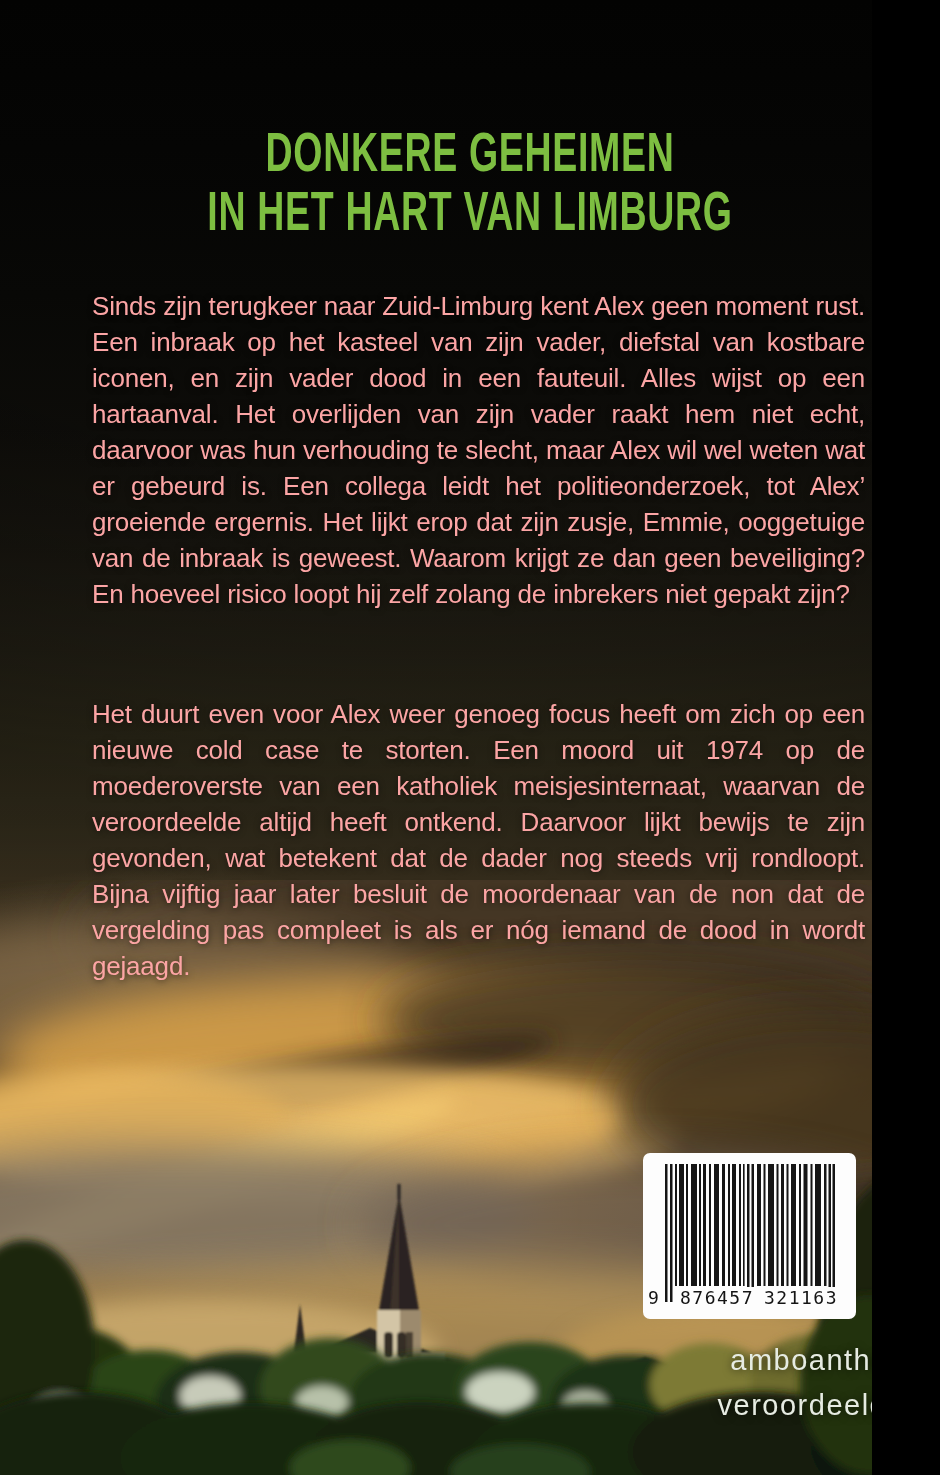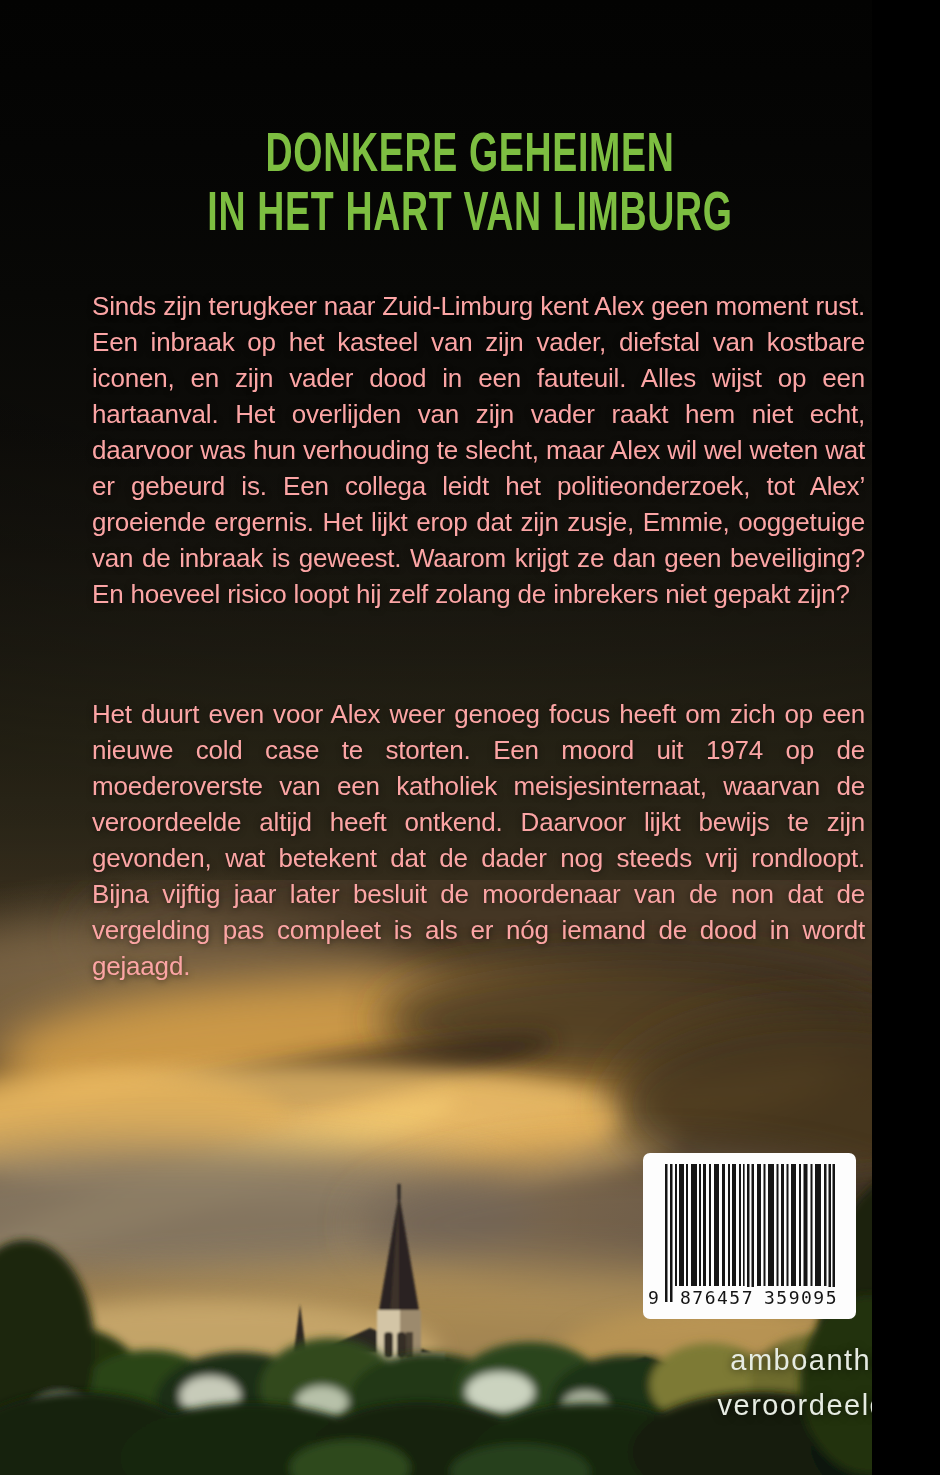--- a/index.html
+++ b/index.html
@@ -214,21 +214,21 @@
           <rect x="134" y="0" width="2" height="122"></rect>
         <rect x="138.5" y="0" width="4" height="122"></rect>
           <rect x="145.5" y="0" width="2" height="122"></rect>
         <rect x="150" y="0" width="6" height="122"></rect>
           <rect x="159" y="0" width="2.5" height="122"></rect>
       </g>
     </svg>
     <div class="isbn-digits">
       <span class="d1">9</span>
       <span class="d2">876457</span>
-      <span class="d3">359095</span>
+      <span class="d3">321163</span>
     </div>
   </div>
 
   <div class="urls">
     <div>amboanthos.nl</div>
     <div>veroordeelde.nl</div>
   </div>
 
 </div>
 

